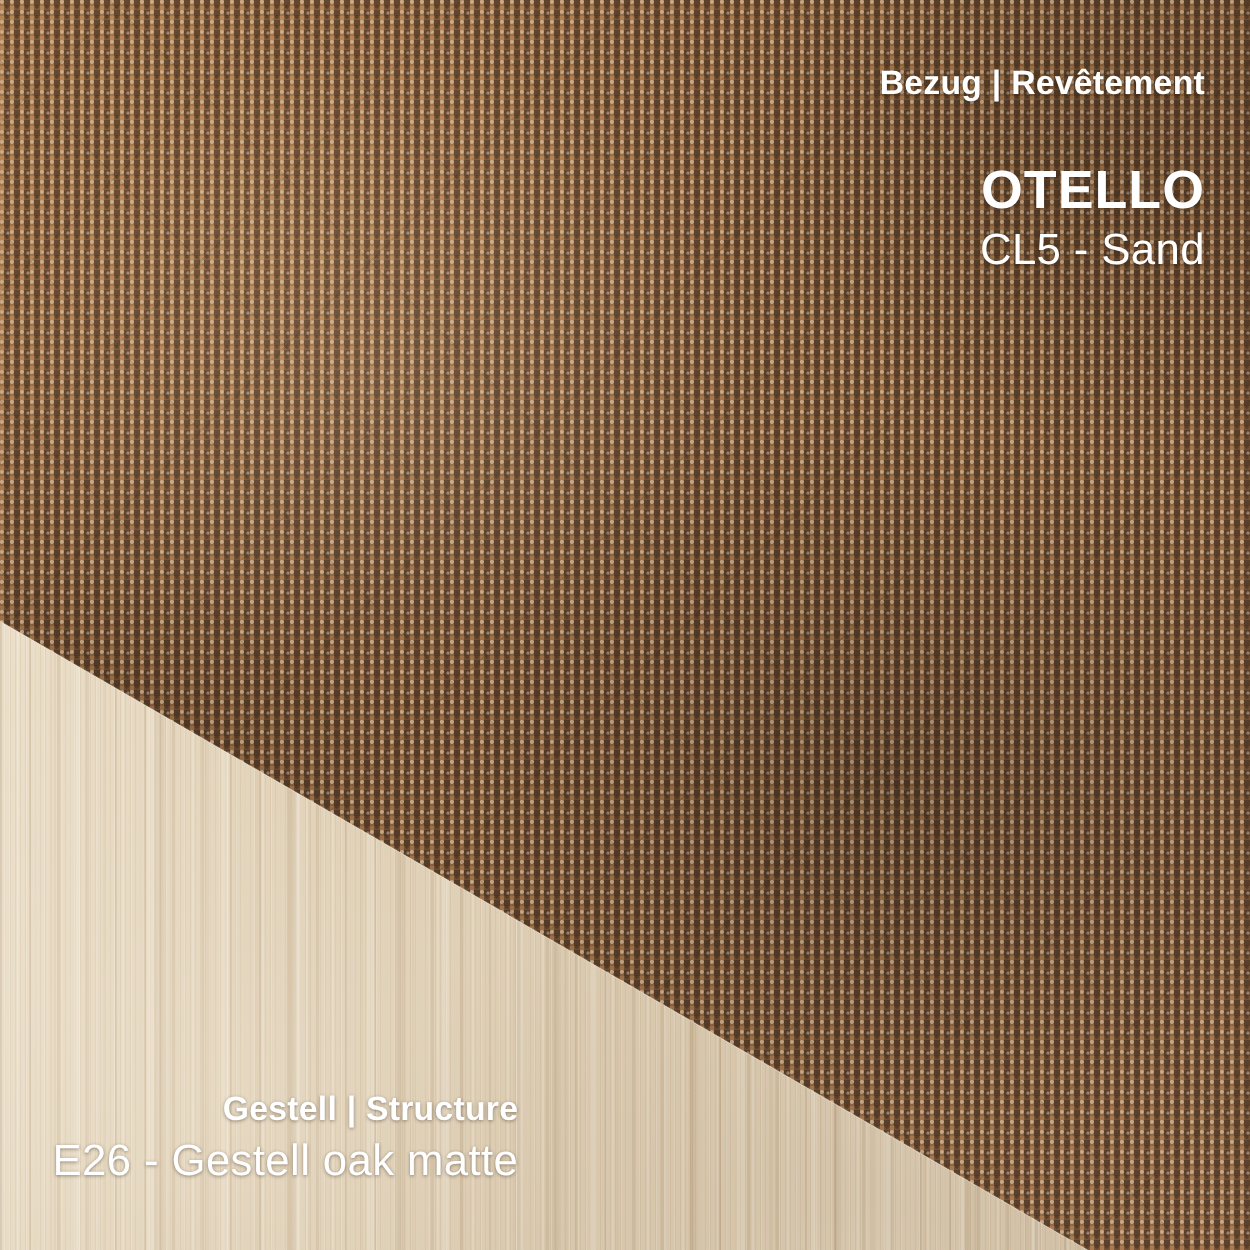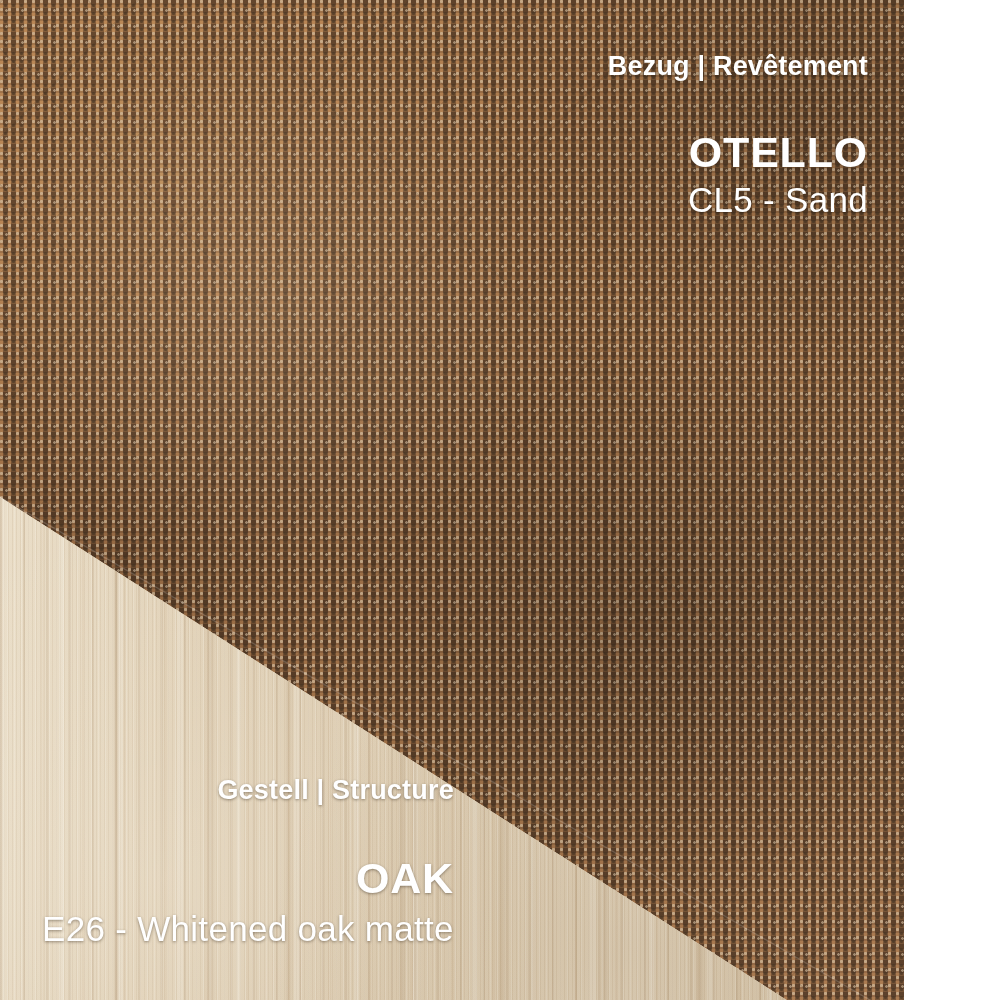--- a/index.html
+++ b/index.html
@@ -7,21 +7,21 @@
     margin: 0;
     padding: 0;
     background: #ffffff;
   }
   body {
     font-family: "Liberation Sans", sans-serif;
   }
 
   #swatch-card {
     position: relative;
-    width: 904px;
+    width: 1000px;
     height: 1000px;
     overflow: hidden;
     background: #6b543e;
   }
 
   
   .fabric-layer {
     position: absolute;
     inset: 0;
   }
@@ -239,17 +239,16 @@
   </svg>
 
   <div class="text-block" id="fabric-text-block">
     <div class="label-heading" id="fabric-label">Bezug | Revêtement</div>
     <div class="material-name" id="fabric-material-name">OTELLO</div>
     <div class="material-code" id="fabric-material-code">CL5 - Sand</div>
   </div>
 
   <div class="text-block" id="frame-text-block">
     <div class="label-heading" id="frame-label">Gestell | Structure</div>
-    <div class="material-name" id="frame-material-name">OAK</div>
-    <div class="material-code" id="frame-material-code">E26 - Whitened oak matte</div>
+    <div class="material-code" id="frame-material-code">E26 - Gestell oak matte</div>
   </div>
 
 </div>
 
 </body></html>

